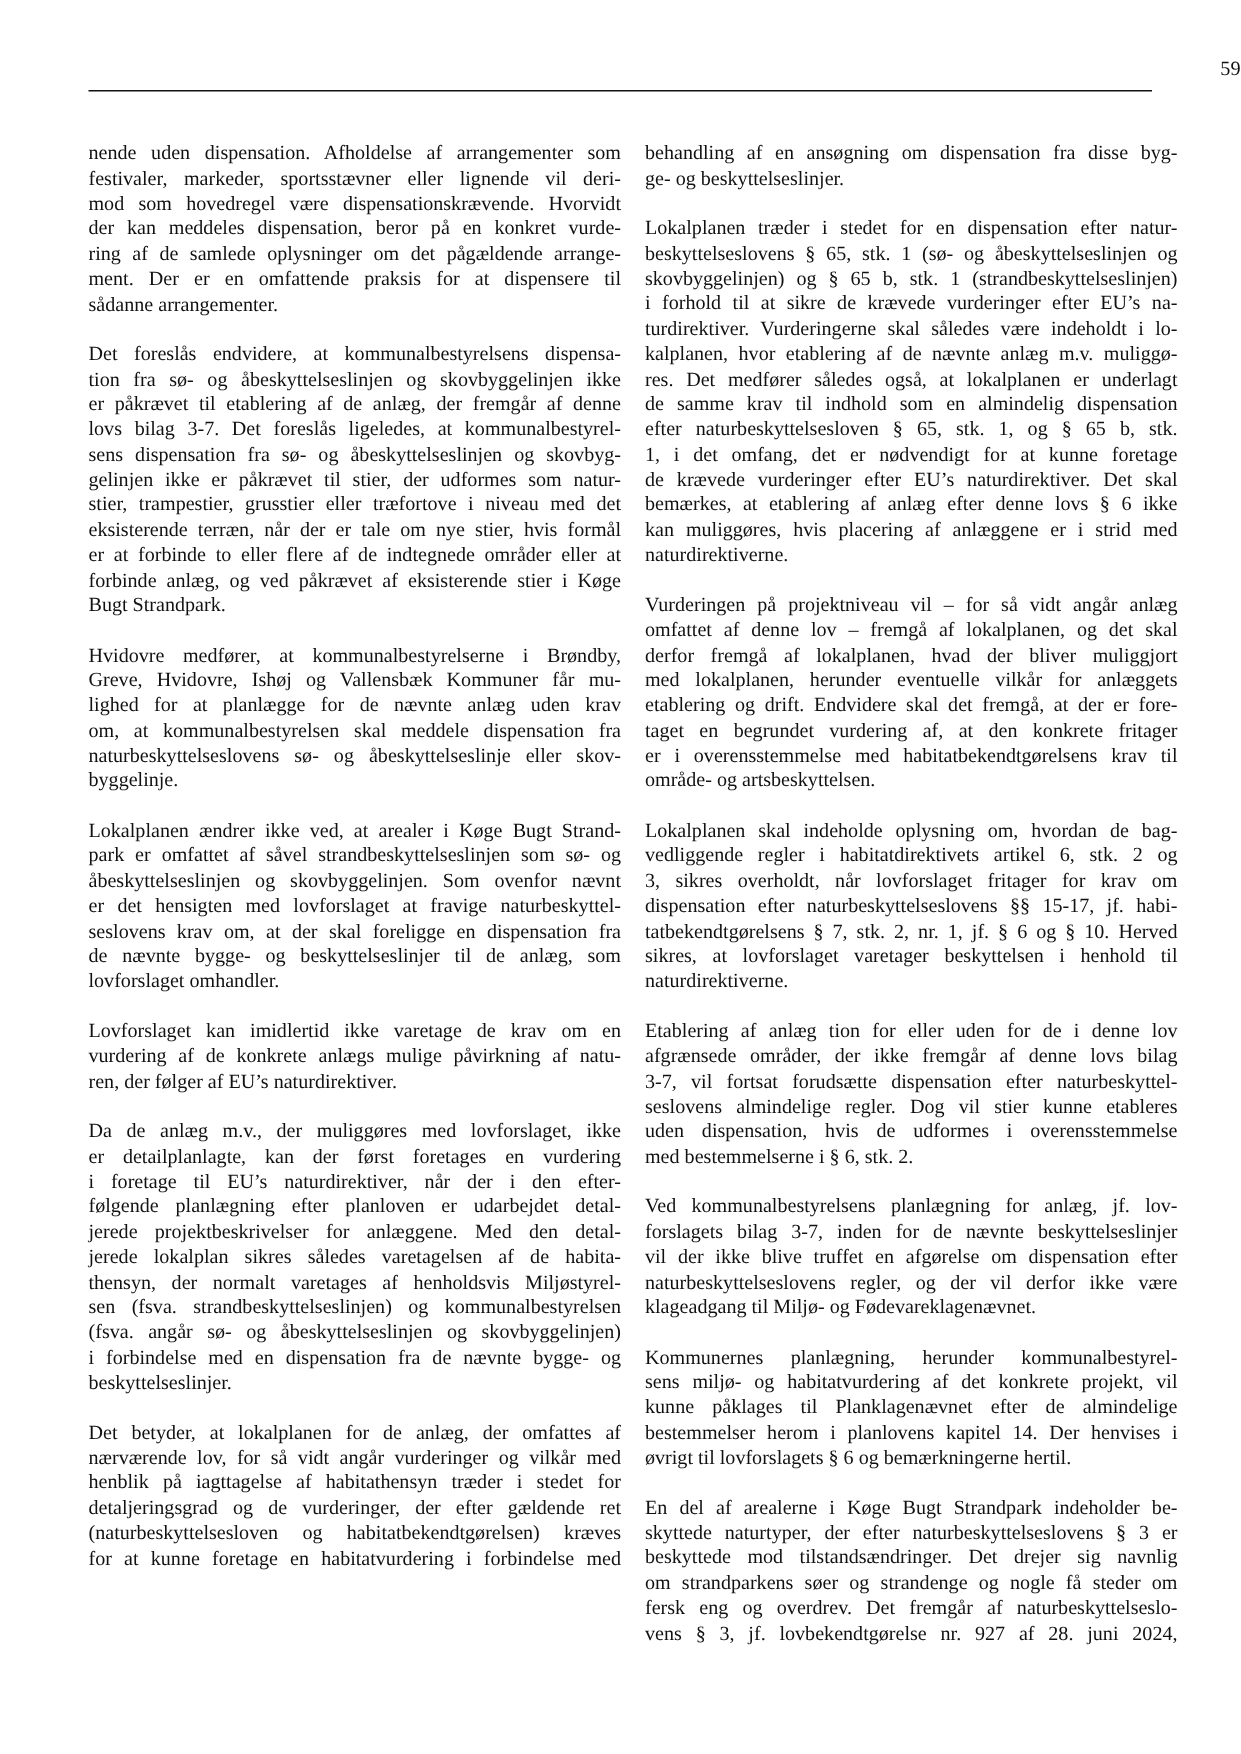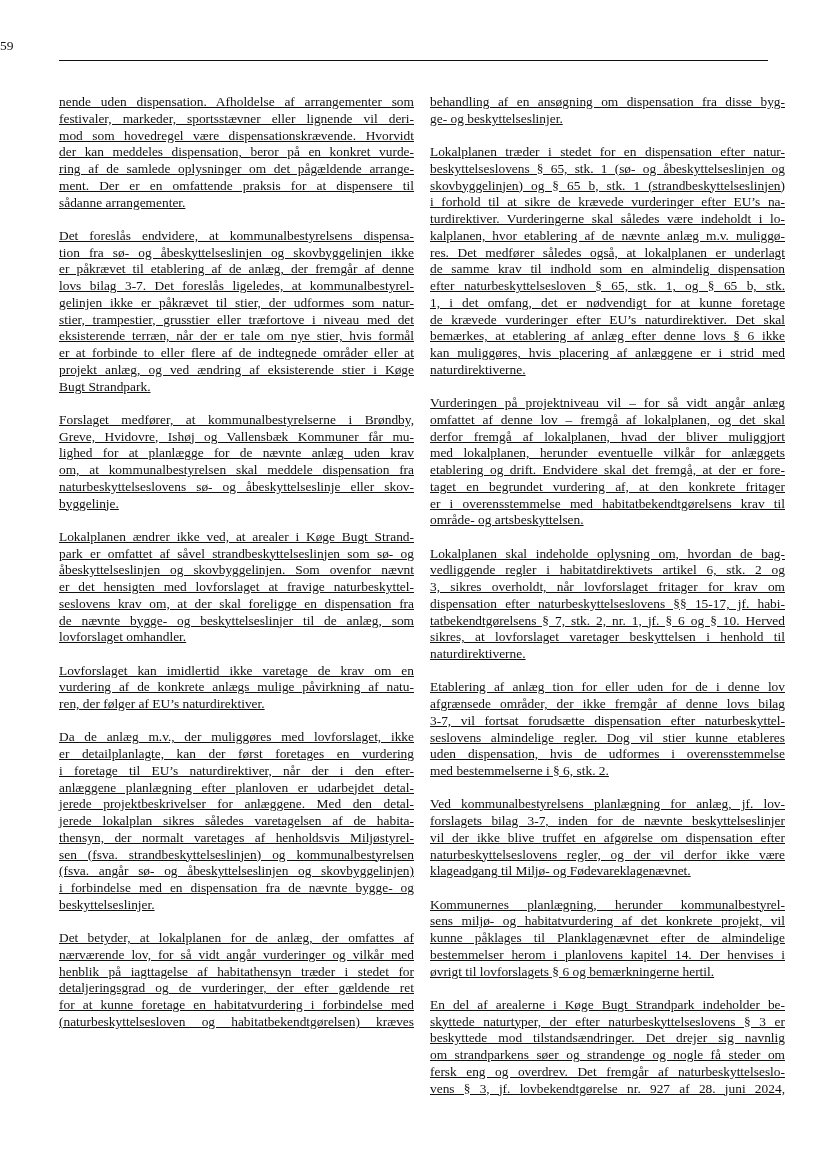--- a/index.html
+++ b/index.html
@@ -1,22 +1,22 @@
 <!DOCTYPE html>
 <html><head>
 <meta charset="utf-8">
 <style>
   html, body { margin: 0; padding: 0; background: #ffffff; }
   body { width: 827px; height: 1169px; position: relative; overflow: hidden;
          font-family: "Liberation Serif", "DejaVu Serif", serif; color: #111111; }
-  .page-number { position: absolute; top: 38px; left: 0; width: 827px; text-align: left;
+  .page-number { position: absolute; top: 38px; left: 0; width: 827px; text-align: right;
          font-size: 13.5px; }
   .header-rule { position: absolute; top: 60px; left: 59px; width: 709px; height: 0;
          border-top: 1.3px solid #111; }
-  .column { position: absolute; top: 94px; width: 355px; font-size: 13.4px; line-height: 16.75px; text-decoration: underline; }
+  .column { position: absolute; top: 94px; width: 355px; font-size: 13.4px; line-height: 16.75px; }
   .col-left { left: 59px; }
   .col-right { left: 430px; }
   .para { margin: 0 0 16.5px 0; }
   .line { display: block; text-align: justify; text-align-last: justify; white-space: nowrap;
           height: 16.75px; }
   .line.last { text-align-last: left; }
 </style>
 </head>
 <body>
 
@@ -32,29 +32,30 @@
         <span class="line">der kan meddeles dispensation, beror på en konkret vurde-</span>
         <span class="line">ring af de samlede oplysninger om det pågældende arrange-</span>
         <span class="line">ment. Der er en omfattende praksis for at dispensere til</span>
         <span class="line last">sådanne arrangementer.</span>
       </p>
       <p class="para">
         <span class="line">Det foreslås endvidere, at kommunalbestyrelsens dispensa-</span>
         <span class="line">tion fra sø- og åbeskyttelseslinjen og skovbyggelinjen ikke</span>
         <span class="line">er påkrævet til etablering af de anlæg, der fremgår af denne</span>
         <span class="line">lovs bilag 3-7. Det foreslås ligeledes, at kommunalbestyrel-</span>
+        <span class="line">sens dispensation fra sø- og åbeskyttelseslinjen og skovbyg-</span>
         <span class="line">gelinjen ikke er påkrævet til stier, der udformes som natur-</span>
         <span class="line">stier, trampestier, grusstier eller træfortove i niveau med det</span>
         <span class="line">eksisterende terræn, når der er tale om nye stier, hvis formål</span>
         <span class="line">er at forbinde to eller flere af de indtegnede områder eller at</span>
-        <span class="line">projekt anlæg, og ved ændring af eksisterende stier i Køge</span>
+        <span class="line">forbinde anlæg, og ved påkrævet af eksisterende stier i Køge</span>
         <span class="line last">Bugt Strandpark.</span>
       </p>
       <p class="para">
-        <span class="line">Forslaget medfører, at kommunalbestyrelserne i Brøndby,</span>
+        <span class="line">Hvidovre medfører, at kommunalbestyrelserne i Brøndby,</span>
         <span class="line">Greve, Hvidovre, Ishøj og Vallensbæk Kommuner får mu-</span>
         <span class="line">lighed for at planlægge for de nævnte anlæg uden krav</span>
         <span class="line">om, at kommunalbestyrelsen skal meddele dispensation fra</span>
         <span class="line">naturbeskyttelseslovens sø- og åbeskyttelseslinje eller skov-</span>
         <span class="line last">byggelinje.</span>
       </p>
       <p class="para">
         <span class="line">Lokalplanen ændrer ikke ved, at arealer i Køge Bugt Strand-</span>
         <span class="line">park er omfattet af såvel strandbeskyttelseslinjen som sø- og</span>
         <span class="line">åbeskyttelseslinjen og skovbyggelinjen. Som ovenfor nævnt</span>
@@ -65,36 +66,36 @@
       </p>
       <p class="para">
         <span class="line">Lovforslaget kan imidlertid ikke varetage de krav om en</span>
         <span class="line">vurdering af de konkrete anlægs mulige påvirkning af natu-</span>
         <span class="line last">ren, der følger af EU’s naturdirektiver.</span>
       </p>
       <p class="para">
         <span class="line">Da de anlæg m.v., der muliggøres med lovforslaget, ikke</span>
         <span class="line">er detailplanlagte, kan der først foretages en vurdering</span>
         <span class="line">i foretage til EU’s naturdirektiver, når der i den efter-</span>
-        <span class="line">anlæggene planlægning efter planloven er udarbejdet detal-</span>
+        <span class="line">følgende planlægning efter planloven er udarbejdet detal-</span>
         <span class="line">jerede projektbeskrivelser for anlæggene. Med den detal-</span>
         <span class="line">jerede lokalplan sikres således varetagelsen af de habita-</span>
         <span class="line">thensyn, der normalt varetages af henholdsvis Miljøstyrel-</span>
         <span class="line">sen (fsva. strandbeskyttelseslinjen) og kommunalbestyrelsen</span>
         <span class="line">(fsva. angår sø- og åbeskyttelseslinjen og skovbyggelinjen)</span>
         <span class="line">i forbindelse med en dispensation fra de nævnte bygge- og</span>
         <span class="line last">beskyttelseslinjer.</span>
       </p>
       <p class="para">
         <span class="line">Det betyder, at lokalplanen for de anlæg, der omfattes af</span>
         <span class="line">nærværende lov, for så vidt angår vurderinger og vilkår med</span>
         <span class="line">henblik på iagttagelse af habitathensyn træder i stedet for</span>
         <span class="line">detaljeringsgrad og de vurderinger, der efter gældende ret</span>
+        <span class="line">(naturbeskyttelsesloven og habitatbekendtgørelsen) kræves</span>
         <span class="line">for at kunne foretage en habitatvurdering i forbindelse med</span>
-        <span class="line">(naturbeskyttelsesloven og habitatbekendtgørelsen) kræves</span>
       </p>
     </div>
   <div class="column col-right">
       <p class="para">
         <span class="line">behandling af en ansøgning om dispensation fra disse byg-</span>
         <span class="line last">ge- og beskyttelseslinjer.</span>
       </p>
       <p class="para">
         <span class="line">Lokalplanen træder i stedet for en dispensation efter natur-</span>
         <span class="line">beskyttelseslovens § 65, stk. 1 (sø- og åbeskyttelseslinjen og</span>

